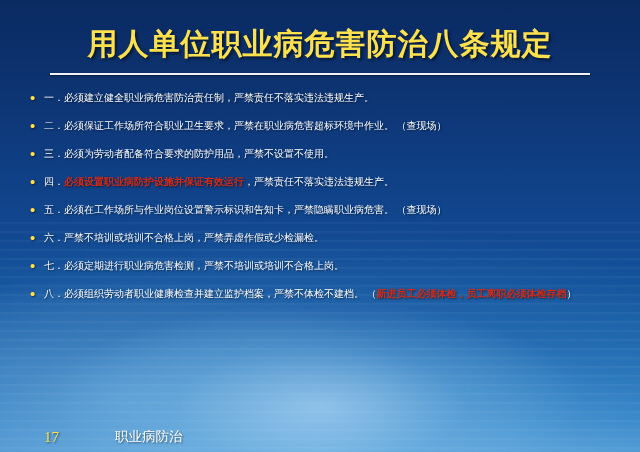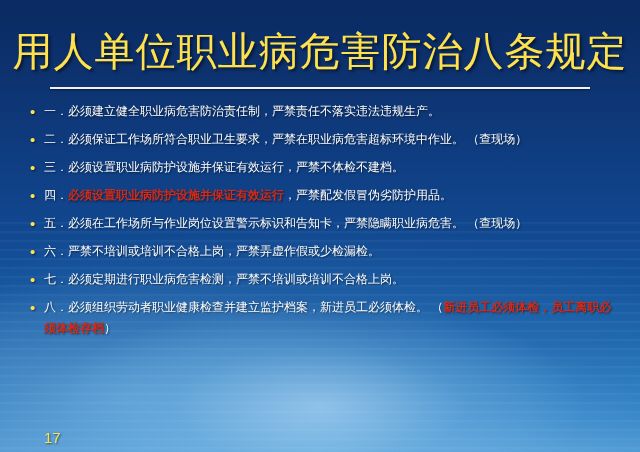--- a/index.html
+++ b/index.html
@@ -44,22 +44,22 @@
   }
 
   .title-wrap {
     position: relative;
     text-align: center;
     padding-top: 24px;
   }
   .title {
     display: inline-block;
     font-family: "DejaVu Sans", "Liberation Sans", sans-serif;
-    font-size: 40px;
-    font-weight: normal;
+    font-size: 30px;
+    font-weight: bold;
     color: #ffe14d;
     letter-spacing: 1px;
     text-shadow: 2px 2px 3px rgba(0,0,0,0.55);
     padding-bottom: 6px;
   }
   .title-rule {
     width: 540px;
     height: 2px;
     margin: 2px auto 0;
     background: #f2f2f2;
@@ -79,43 +79,43 @@
     flex: 0 0 auto;
     width: 14px;
     color: #ffe14d;
     font-size: 15px;
     line-height: 21px;
     text-align: left;
     text-shadow: 1px 1px 2px rgba(0,0,0,0.5);
   }
   .bullet-text {
     flex: 1 1 auto;
-    font-family: Liberation Sans, sans-serif;
-    font-size: 12px;
+    font-family: Liberation Serif, serif;
+    font-size: 10px;
     line-height: 21px;
     color: #ffffff;
     text-shadow: 1px 1px 2px rgba(0,0,0,0.55);
   }
   .hl {
     color: #d42a16;
     font-weight: bold;
   }
 
   .footer {
     position: absolute;
     left: 0;
     right: 0;
     bottom: 6px;
     height: 22px;
   }
   .page-number {
     position: absolute;
     left: 44px;
     bottom: 0;
-    font-family: Liberation Sans, sans-serif;
+    font-family: Liberation Serif, serif;
     font-size: 15px;
     color: #ffe14d;
     text-shadow: 1px 1px 2px rgba(0,0,0,0.5);
     margin-top: 8px;
   }
   .footer-text {
     position: absolute;
     left: 115px;
     bottom: 0;
     font-family: "DejaVu Sans", "Liberation Sans", sans-serif;
@@ -140,40 +140,41 @@
       <div class="bullet-row">
         <span class="bullet-dot">•</span>
         <div class="bullet-text"><span>一．必须建立健全职业病危害防治责任制，严禁责任不落实违法违规生产。</span></div>
       </div>
       <div class="bullet-row">
         <span class="bullet-dot">•</span>
         <div class="bullet-text"><span>二．必须保证工作场所符合职业卫生要求，严禁在职业病危害超标环境中作业。 （查现场）</span></div>
       </div>
       <div class="bullet-row">
         <span class="bullet-dot">•</span>
-        <div class="bullet-text"><span>三．必须设置职业病防护设施并保证有效运行，严禁不体检不建档。</span></div>
+        <div class="bullet-text"><span>三．必须为劳动者配备符合要求的防护用品，严禁不设置不使用。</span></div>
       </div>
       <div class="bullet-row">
         <span class="bullet-dot">•</span>
-        <div class="bullet-text"><span>四．</span><span class="hl">必须设置职业病防护设施并保证有效运行</span><span>，严禁配发假冒伪劣防护用品。</span></div>
+        <div class="bullet-text"><span>四．</span><span class="hl">必须设置职业病防护设施并保证有效运行</span><span>，严禁责任不落实违法违规生产。</span></div>
       </div>
       <div class="bullet-row">
         <span class="bullet-dot">•</span>
         <div class="bullet-text"><span>五．必须在工作场所与作业岗位设置警示标识和告知卡，严禁隐瞒职业病危害。 （查现场）</span></div>
       </div>
       <div class="bullet-row">
         <span class="bullet-dot">•</span>
         <div class="bullet-text"><span>六．严禁不培训或培训不合格上岗，严禁弄虚作假或少检漏检。</span></div>
       </div>
       <div class="bullet-row">
         <span class="bullet-dot">•</span>
         <div class="bullet-text"><span>七．必须定期进行职业病危害检测，严禁不培训或培训不合格上岗。</span></div>
       </div>
       <div class="bullet-row">
         <span class="bullet-dot">•</span>
-        <div class="bullet-text"><span>八．必须组织劳动者职业健康检查并建立监护档案，新进员工必须体检。 （</span><span class="hl">新进员工必须体检，员工离职必须体检存档</span><span>）</span></div>
+        <div class="bullet-text"><span>八．必须组织劳动者职业健康检查并建立监护档案，严禁不体检不建档。 （</span><span class="hl">新进员工必须体检，员工离职必须体检存档</span><span>）</span></div>
       </div>
     </div>
 
   <div class="footer">
     <div class="page-number">17</div>
+    <div class="footer-text">职业病防治</div>
   </div>
 </div>
 
 </body></html>

